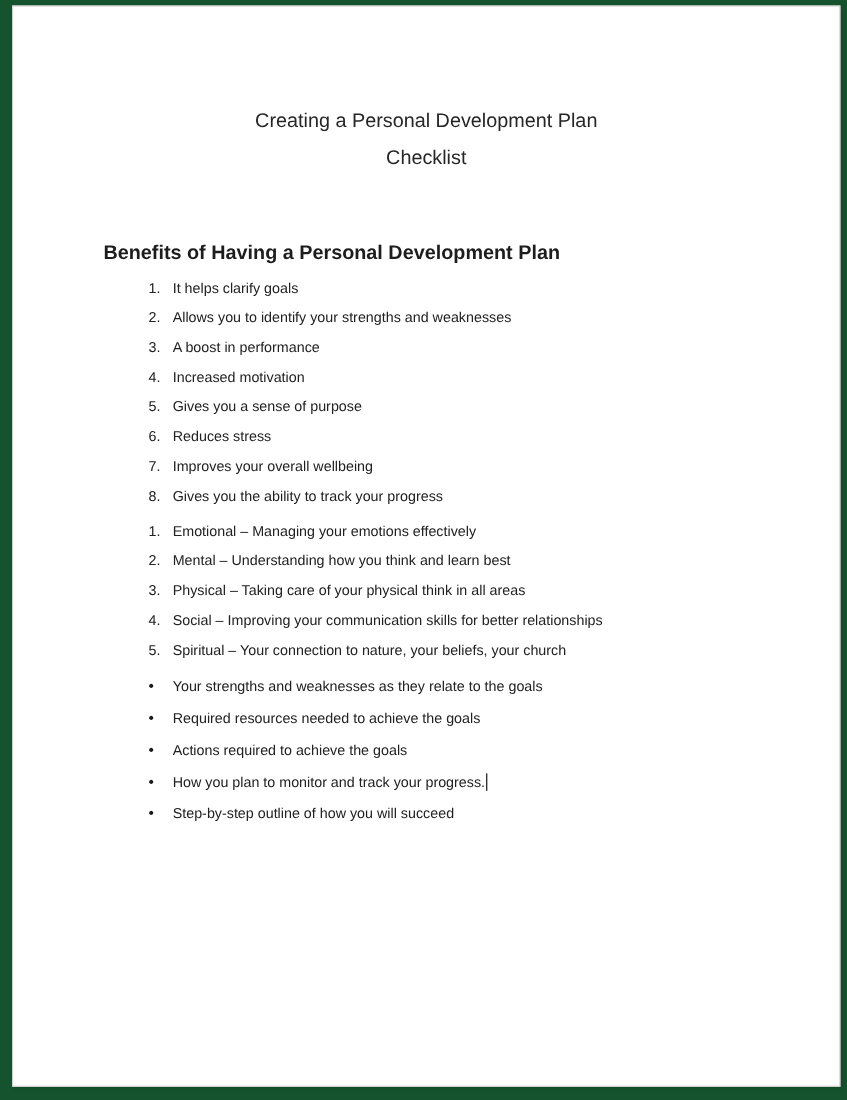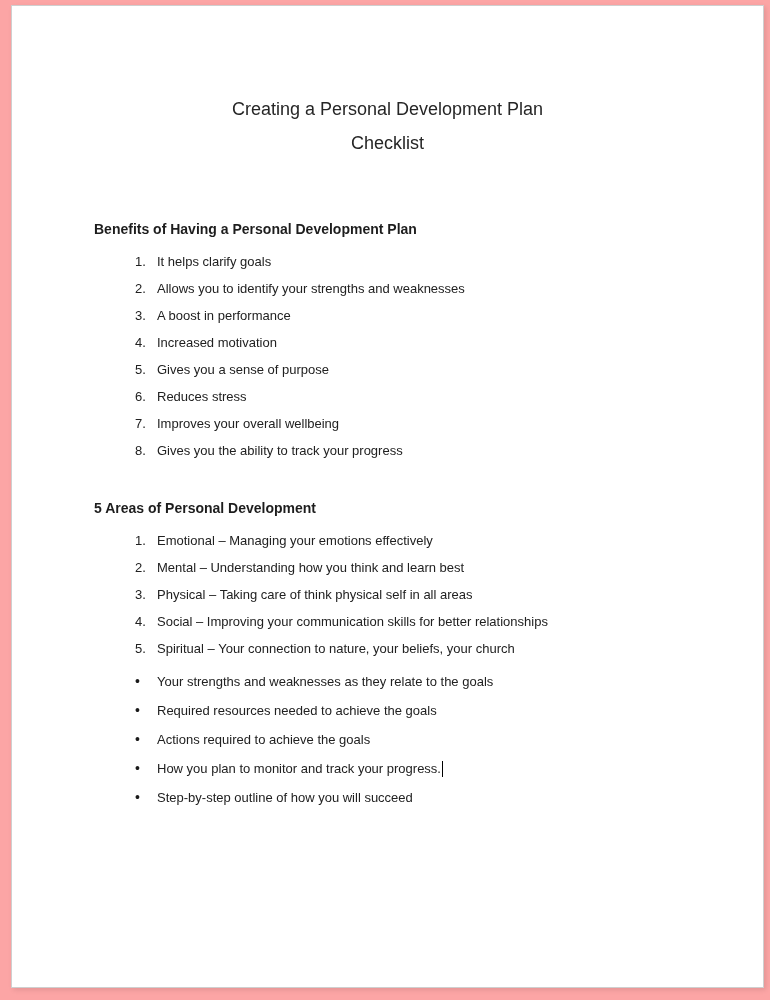--- a/index.html
+++ b/index.html
@@ -4,21 +4,21 @@
 <style>
   html, body {
     margin: 0;
     padding: 0;
     background: #f1f1f1;
     font-family: "Liberation Sans", sans-serif;
   }
   .canvas {
     width: 770px;
     height: 1000px;
-    background: #fca5a5;
+    background: #14532d;
     overflow: hidden;
   }
   .page {
     box-sizing: border-box;
     width: 753px;
     height: 983px;
     margin: 5px 6px 12px 11px;
     background: #ffffff;
     border: 1px solid #cfcfcf;
     box-shadow: 2px 2px 5px rgba(0,0,0,0.10);
@@ -34,21 +34,21 @@
     color: #262626;
   }
   .doc-title .title-line {
     line-height: 34px;
   }
   .content {
     margin-left: 82px;
     margin-right: 58px;
   }
   .content section h2 {
-    font-size: 14px;
+    font-size: 18px;
     font-weight: 700;
     color: #1d1d1d;
     line-height: 18px;
     margin: 40px 0 10px 0;
   }
   .content section:first-of-type h2 {
     margin-top: 60px;
   }
   ol, ul {
     margin: 16px;
@@ -109,25 +109,24 @@
           <li><span>A boost in performance</span></li>
           <li><span>Increased motivation</span></li>
           <li><span>Gives you a sense of purpose</span></li>
           <li><span>Reduces stress</span></li>
           <li><span>Improves your overall wellbeing</span></li>
           <li><span>Gives you the ability to track your progress</span></li>
         </ol>
       </section>
 
       <section>
-        <h2>5 Areas of Personal Development</h2>
         <ol>
           <li><span>Emotional – Managing your emotions effectively</span></li>
           <li><span>Mental – Understanding how you think and learn best</span></li>
-          <li><span>Physical – Taking care of think physical self in all areas</span></li>
+          <li><span>Physical – Taking care of your physical think in all areas</span></li>
           <li><span>Social – Improving your communication skills for better relationships</span></li>
           <li><span>Spiritual – Your connection to nature, your beliefs, your church</span></li>
         </ol>
       </section>
 
       <section>
         <ul>
           <li><span>Your strengths and weaknesses as they relate to the goals</span></li>
           <li><span>Required resources needed to achieve the goals</span></li>
           <li><span>Actions required to achieve the goals</span></li>

